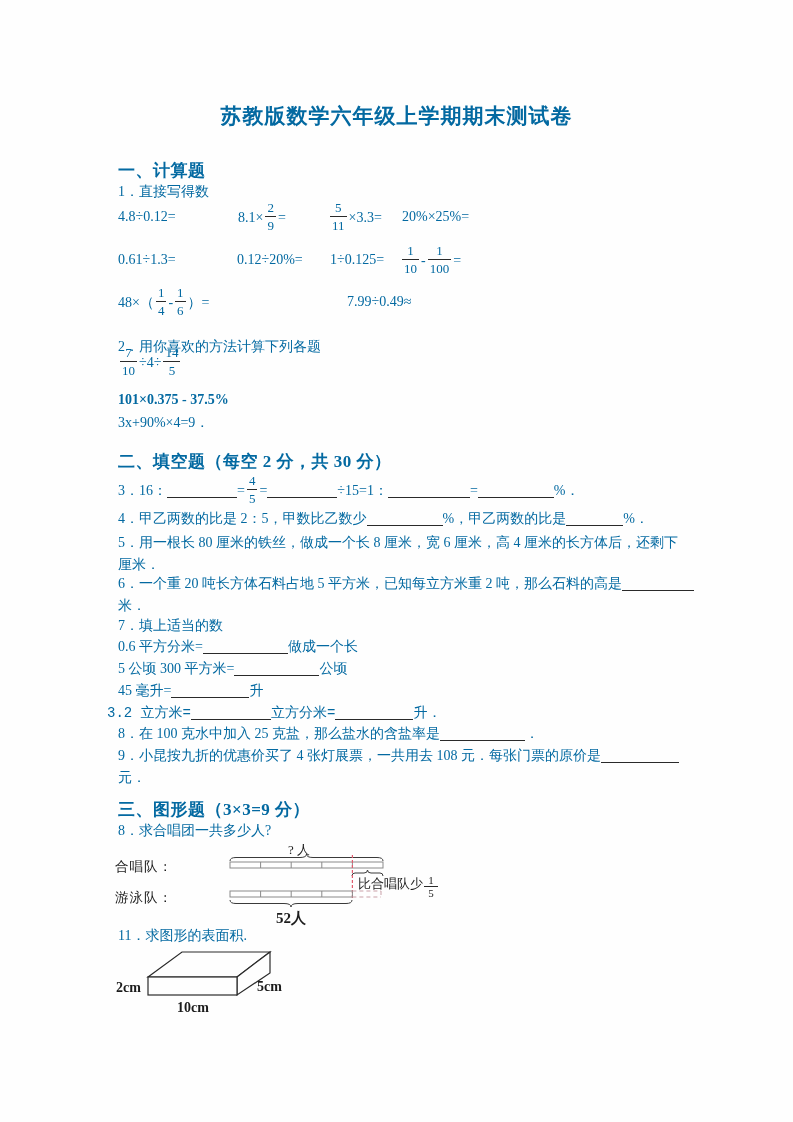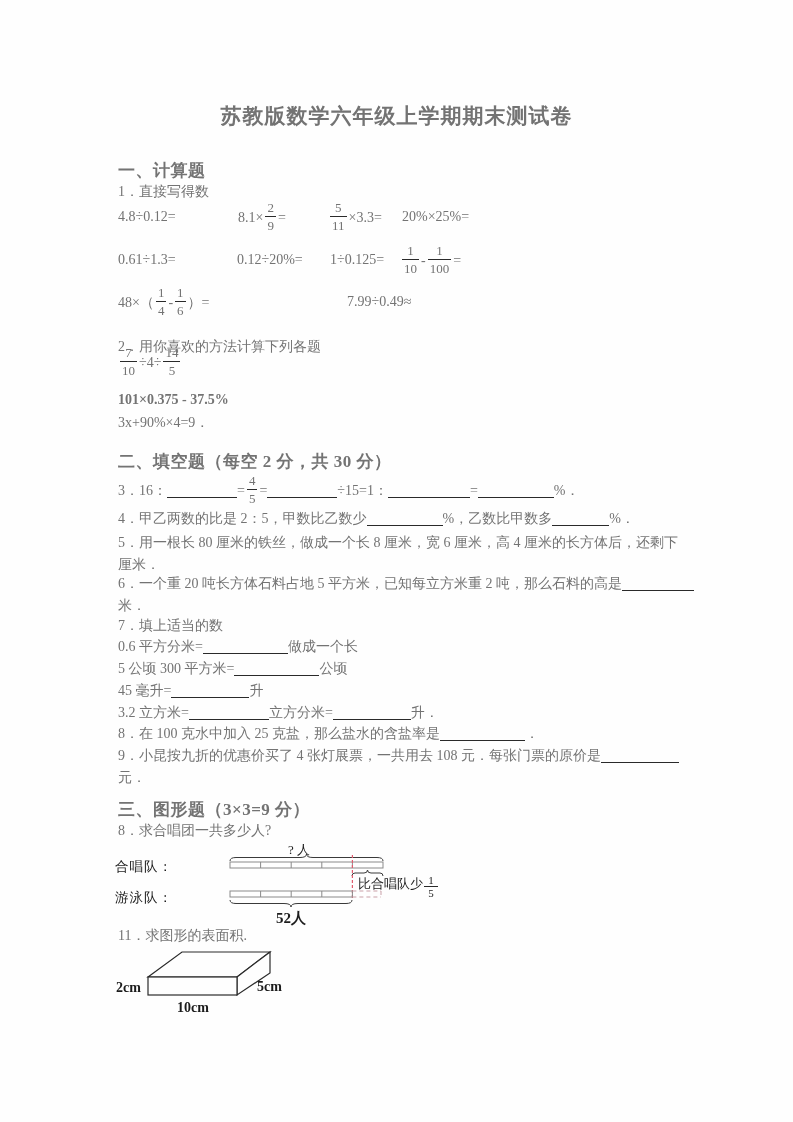--- a/index.html
+++ b/index.html
@@ -1,17 +1,17 @@
 <!DOCTYPE html>
 <html><head>
 <meta charset="utf-8">
 <style>
   html,body{margin:0;padding:0;background:#ffffff;}
   #page{position:relative;width:793px;height:1122px;background:#fefefe;overflow:hidden;
-        font-family:"Liberation Serif","DejaVu Serif",serif;color:#737373;font-size:14px;}
+        font-family:"Liberation Serif","DejaVu Serif",serif;color:#0369a1;font-size:14px;}
   .abs{position:absolute;white-space:nowrap;}
   .title{width:793px;text-align:center;font-size:21px;font-weight:bold;letter-spacing:1px;}
   .h{font-weight:bold;font-size:17px;letter-spacing:0.5px;}
   .bl{display:inline-block;height:12px;border-bottom:1px solid #2a2a2a;margin-bottom:-3px;}
   .frac{display:inline-block;vertical-align:middle;text-align:center;margin:0 2px;line-height:1;transform:translateY(-2px);}
   .fn{display:block;font-size:13px;padding:0 2px 2px;}
   .fd{display:block;font-size:13px;border-top:1px solid #2a2a2a;padding:2px 2px 0;}
   .expr{position:absolute;white-space:nowrap;}
   svg text{font-family:"Liberation Serif","DejaVu Serif",serif;fill:#1c1c1c;}
   .dlabel{font-size:13.5px;letter-spacing:1px;}
@@ -49,33 +49,33 @@
 
   <div class="abs" style="top:330px;left:118px;margin-top:8px;">2．用你喜欢的方法计算下列各题</div>
   <span class="expr" style="top:348px;left:118px;"><span class="frac"><span class="fn">7</span><span class="fd">10</span></span><span>÷4÷</span><span class="frac"><span class="fn">14</span><span class="fd">5</span></span></span>
   <div class="abs" style="top:392px;left:118px;font-weight:bold;">101×0.375 - 37.5%</div>
   <div class="abs" style="top:414px;left:118px;">3x+90%×4=9．</div>
 
   <div class="abs h" style="top:450px;left:118px;">二、填空题（每空 2 分，共 30 分）</div>
 
   <div class="abs" style="top:476px;left:118px;"><span>3．16：</span><span class="bl" style="width:70px;"></span><span>=</span><span class="frac"><span class="fn">4</span><span class="fd">5</span></span><span>=</span><span class="bl" style="width:70px;"></span><span>÷15=1：</span><span class="bl" style="width:82px;"></span><span>=</span><span class="bl" style="width:76px;"></span><span>%．</span></div>
 
-  <div class="abs" style="top:510px;left:118px;"><span>4．甲乙两数的比是 2：5，甲数比乙数少</span><span class="bl" style="width:76px;"></span><span>%，乙数比甲数多</span><span class="bl" style="width:57px;"></span><span>%．</span></div>
+  <div class="abs" style="top:510px;left:118px;"><span>4．甲乙两数的比是 2：5，甲数比乙数少</span><span class="bl" style="width:76px;"></span><span>%，甲乙两数的比是</span><span class="bl" style="width:57px;"></span><span>%．</span></div>
 
   <div class="abs" style="top:534px;left:118px;">5．用一根长 80 厘米的铁丝，做成一个长 8 厘米，宽 6 厘米，高 4 厘米的长方体后，还剩下</div>
   <div class="abs" style="top:556px;left:118px;">厘米．</div>
 
   <div class="abs" style="top:575px;left:118px;"><span>6．一个重 20 吨长方体石料占地 5 平方米，已知每立方米重 2 吨，那么石料的高是</span><span class="bl" style="width:72px;"></span></div>
   <div class="abs" style="top:597px;left:118px;">米．</div>
 
   <div class="abs" style="top:617px;left:118px;">7．填上适当的数</div>
   <div class="abs" style="top:638px;left:118px;"><span>0.6 平方分米=</span><span class="bl" style="width:85px;"></span><span>做成一个长</span></div>
   <div class="abs" style="top:660px;left:118px;"><span>5 公顷 300 平方米=</span><span class="bl" style="width:85px;"></span><span>公顷</span></div>
   <div class="abs" style="top:682px;left:118px;"><span>45 毫升=</span><span class="bl" style="width:78px;"></span><span>升</span></div>
-  <div class="abs" style="top:704px;left:118px;"><span>3.2 立方米=</span><span class="bl" style="width:80px;"></span><span>立方分米=</span><span class="bl" style="width:78px;"></span><span>升．</span></div>
+  <div class="abs" style="top:704px;left:107px;font-family:Liberation Mono, monospace;"><span>3.2 立方米=</span><span class="bl" style="width:80px;"></span><span>立方分米=</span><span class="bl" style="width:78px;"></span><span>升．</span></div>
 
   <div class="abs" style="top:725px;left:118px;"><span>8．在 100 克水中加入 25 克盐，那么盐水的含盐率是</span><span class="bl" style="width:85px;"></span><span>．</span></div>
 
   <div class="abs" style="top:747px;left:118px;"><span>9．小昆按九折的优惠价买了 4 张灯展票，一共用去 108 元．每张门票的原价是</span><span class="bl" style="width:78px;"></span></div>
   <div class="abs" style="top:769px;left:118px;">元．</div>
 
   <div class="abs h" style="top:798px;left:118px;">三、图形题（3×3=9 分）</div>
   <div class="abs" style="top:822px;left:118px;">8．求合唱团一共多少人?</div>
 
   <svg class="abs" style="top:844px;left:113px;" width="380" height="94" viewBox="0 0 380 94">

